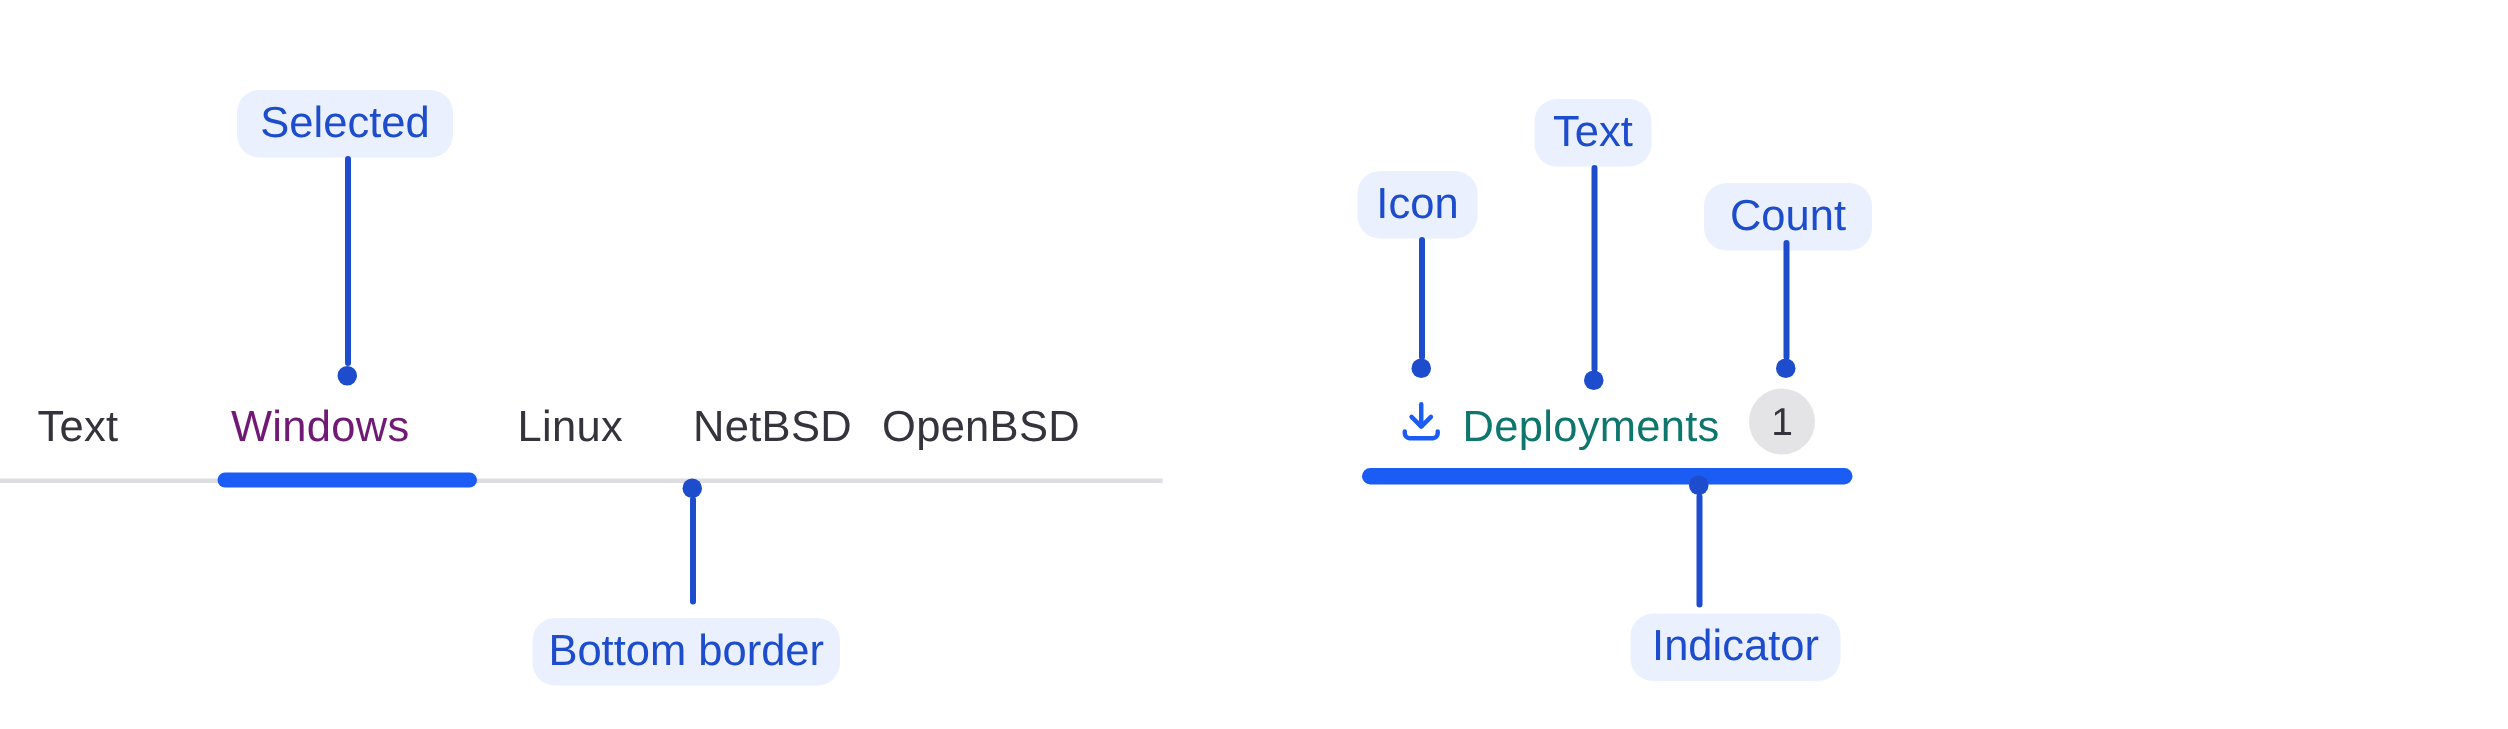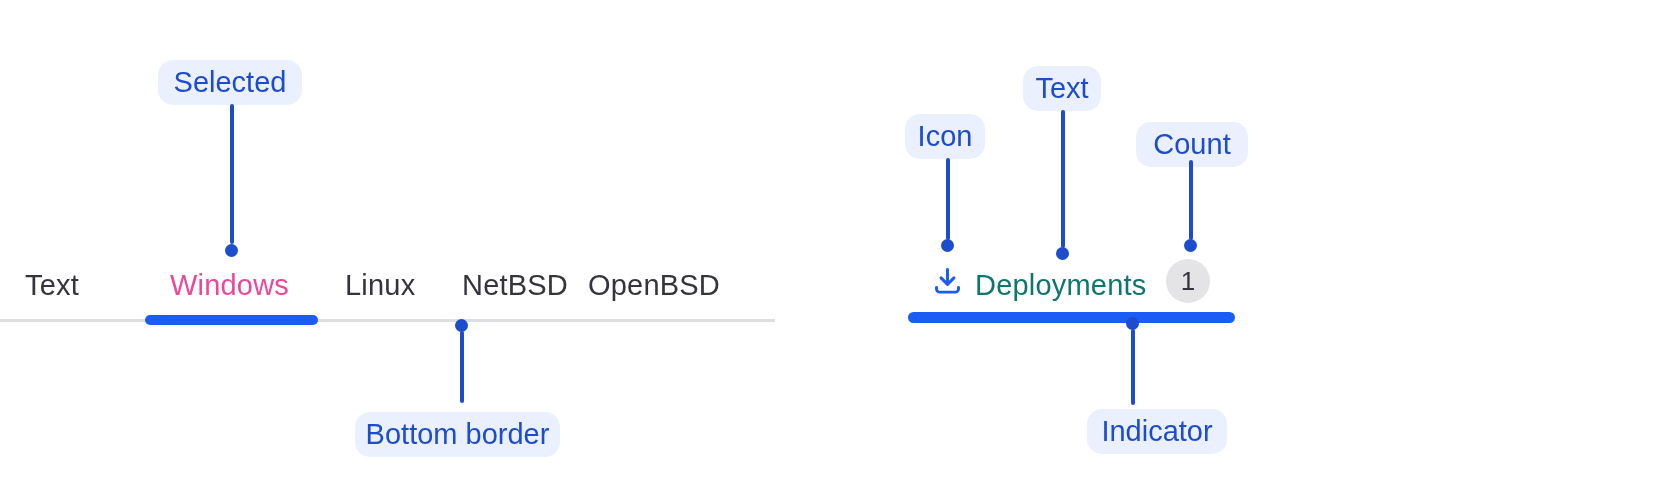--- a/index.html
+++ b/index.html
@@ -34,21 +34,21 @@
   .d-icon{left:941px;top:239px;}
   .d-text{left:1056px;top:247px;}
   .d-count{left:1184px;top:239px;}
   .d-indicator{left:1126px;top:317px;}
   
   .tab-label{
     position:absolute;top:271px;font-size:29px;line-height:1;color:#35343C;
     letter-spacing:0.2px;cursor:pointer;
   }
   .t-macos{left:25px;}
-  .t-windows{left:170px;color:#ec4899;}
+  .t-windows{left:154px;color:#701a75;}
   .t-linux{left:345px;}
   .t-netbsd{left:462px;}
   .t-openbsd{left:588px;text-align:center;}
   .bar-border{position:absolute;left:0;top:319px;width:775px;height:2.5px;background:#DEDEE2;}
   .sel-underline{position:absolute;left:145px;top:315px;width:173px;height:10px;border-radius:5px;background:#1B5DF4;}
   
   .dep-tab{position:absolute;left:908px;top:255px;width:327px;height:52px;cursor:pointer;}
   .dep-icon{position:absolute;left:932px;top:265px;width:31px;height:31px;}
   .dep-label{position:absolute;left:975px;top:271px;font-size:29px;line-height:1;color:#0f766e;letter-spacing:0.2px;}
   .dep-badge{

